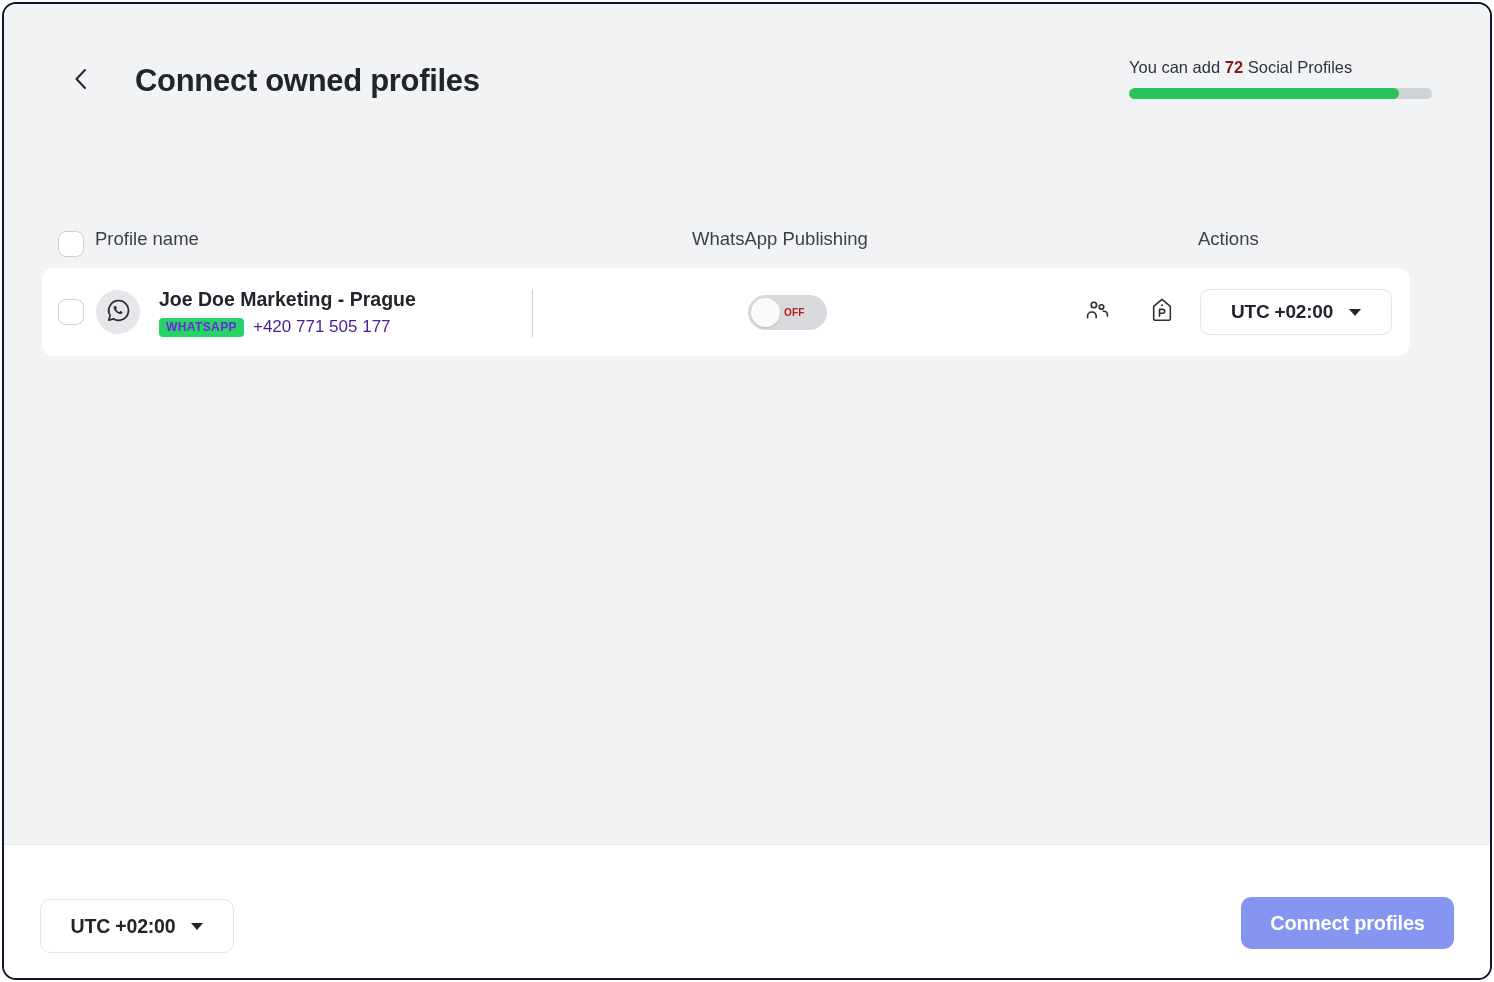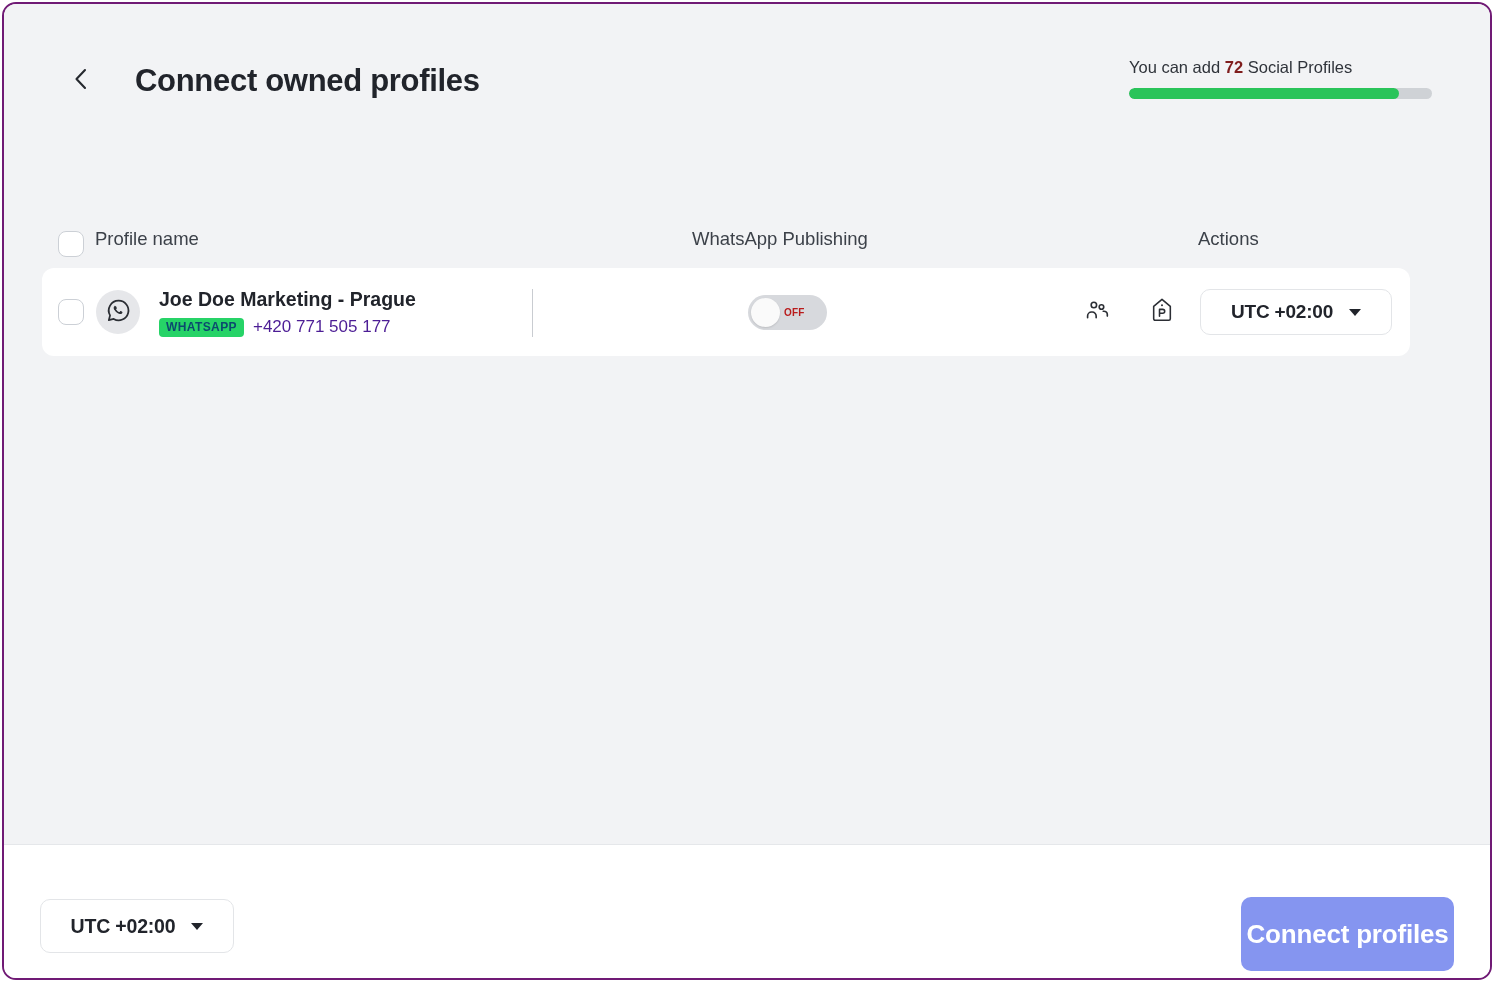--- a/index.html
+++ b/index.html
@@ -10,21 +10,21 @@
     background: #ffffff;
     font-family: "Liberation Sans", sans-serif;
     -webkit-font-smoothing: antialiased;
   }
 
   
   #app-window {
     position: absolute;
     left: 2px; top: 2px;
     width: 1490px; height: 978px;
-    border: 2px solid #701a75;
+    border: 2px solid #0f172a;
     border-radius: 14px;
     background: #f2f3f5;
     overflow: hidden;
     display: flex;
     flex-direction: column;
   }
 
   
   #content-area {
     flex: 1 1 auto;
@@ -156,21 +156,21 @@
     line-height: 26px;
     white-space: nowrap;
   }
   .profile-meta {
     position: absolute;
     left: 117px; top: 48px;
     display: flex; align-items: center; gap: 9px;
   }
   .badge-whatsapp {
     background: #26d367;
-    color: #0c4a6e;
+    color: #6d28d9;
     font-size: 12px;
     font-weight: 700;
     letter-spacing: 0.4px;
     padding: 3px 7px 3px 7px;
     border-radius: 4px;
     line-height: 13px;
   }
   .profile-phone {
     font-size: 17px;
     color: #4c1d95;
@@ -263,27 +263,27 @@
   .tz-footer {
     position: absolute;
     left: 36px; top: 54px;
     width: 194px; height: 54px;
   }
   .tz-footer .tz-label { font-size: 19.5px; }
 
   .connect-button {
     position: absolute;
     right: 36px; top: 52px;
-    width: 213px; height: 74px;
+    width: 213px; height: 52px;
     background: #8595f0;
     border: none;
     border-radius: 10px;
     color: #ffffff;
     font-family: "Liberation Sans", sans-serif;
-    font-size: 26px;
+    font-size: 20px;
     font-weight: 700;
     letter-spacing: -0.2px;
     cursor: pointer;
   }
 </style>
 </head>
 <body>
 
 <div id="app-window">
 

